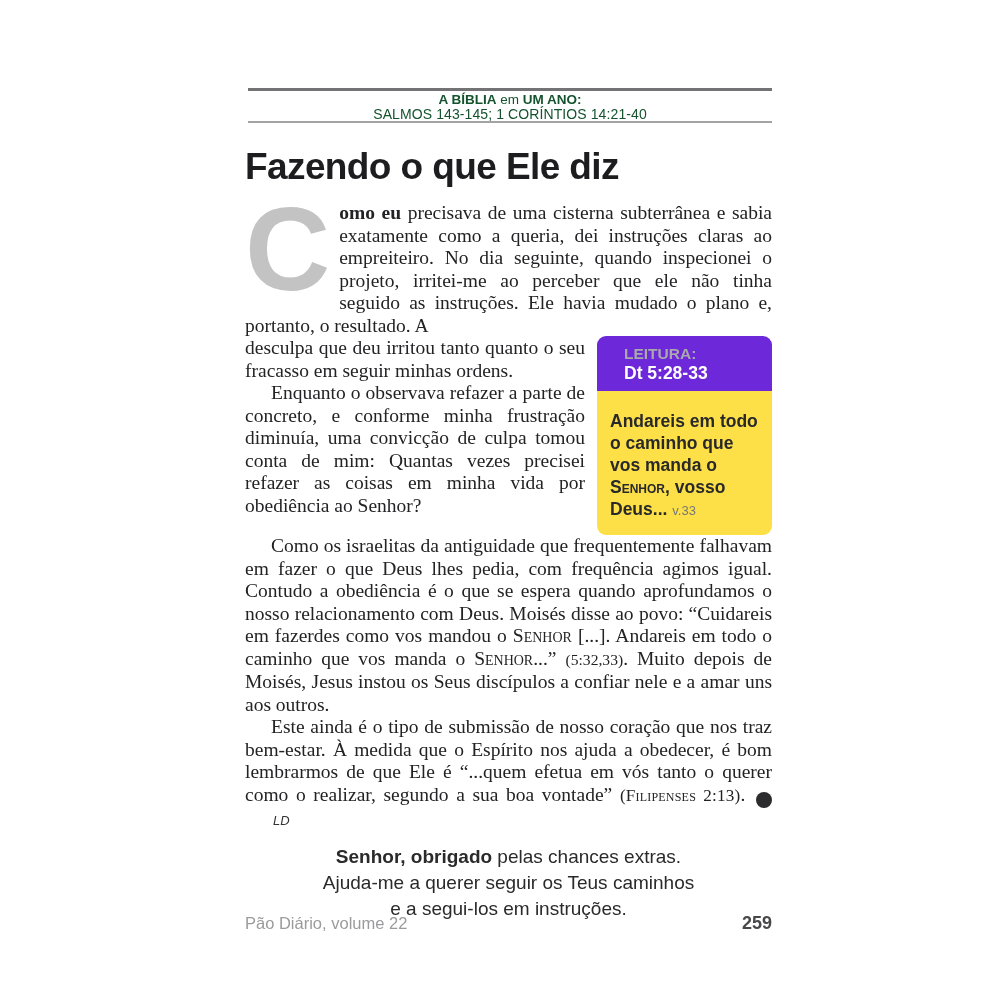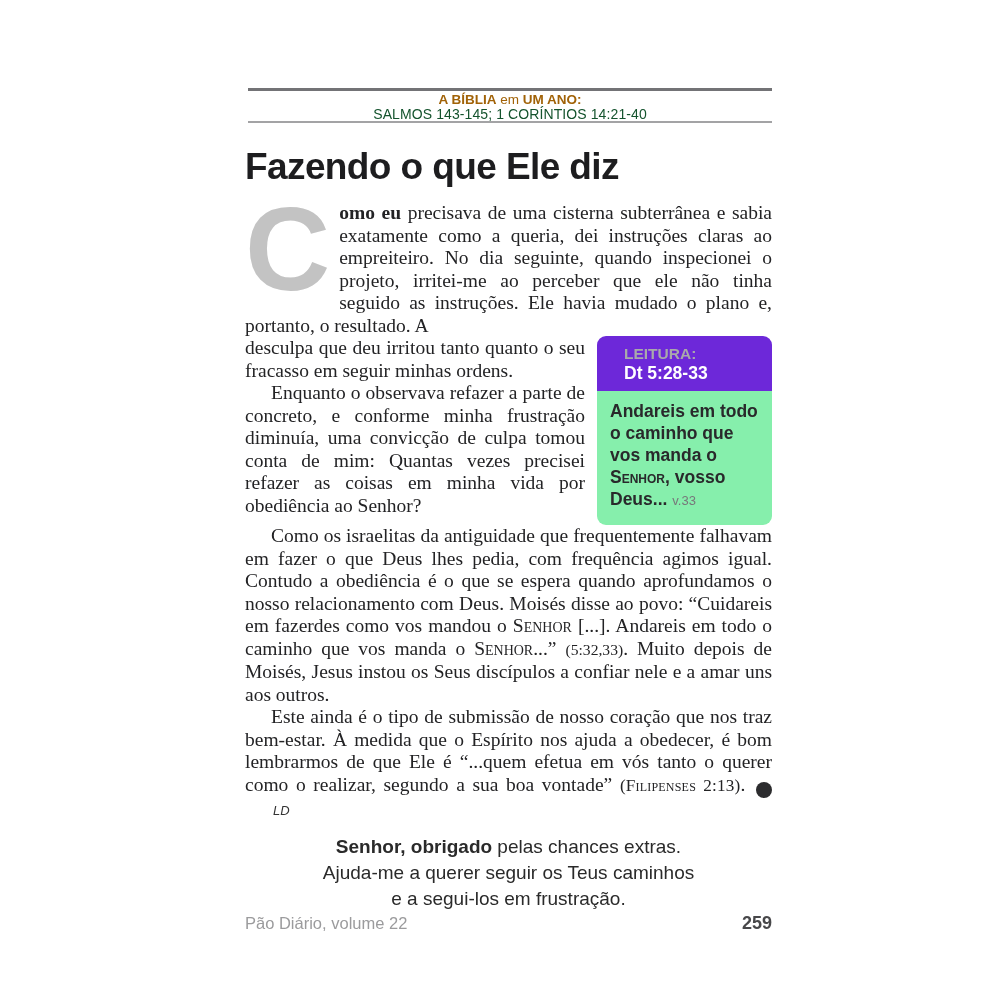--- a/index.html
+++ b/index.html
@@ -18,21 +18,21 @@
     display:flex;align-items:center;padding-left:13px;box-sizing:border-box;
     font-size:17px;
   }
   .date-banner .b{font-weight:bold;font-size:18px;}
   .date-rest{color:#e3e3e3;font-size:15px;letter-spacing:.5px;margin-left:4px;}
   .plan-box{
     flex:1;margin-left:3px;height:29px;
     border-top:3px solid #737376;border-bottom:2px solid #a3a3a5;
     text-align:center;padding-top:1px;
   }
-  .plan-line1{font-size:13.5px;color:#a16207;line-height:15px;}
+  .plan-line1{font-size:13.5px;color:#14532d;line-height:15px;}
   .plan-line2{font-size:14px;color:#14532d;line-height:15px;letter-spacing:.1px;}
 
   
   .page-title{
     margin:24px 0 15px 0;font-size:37px;font-weight:bold;color:#1d1d1f;
     letter-spacing:-0.6px;line-height:40px;
   }
 
   
   .article{
@@ -65,21 +65,21 @@
 
   
   .scripture-box{width:175px;margin-left:12px;margin-top:-1px;
     font-family:"Liberation Sans",sans-serif;text-align:left;}
   .scripture-box-header{
     background:#6d28d9;border-radius:9px 9px 0 0;padding:8px 27px 7px;
   }
   .sb-label{color:#a9a9ab;font-weight:bold;font-size:15.5px;line-height:19px;}
   .sb-ref{color:#ffffff;font-weight:bold;font-size:17.5px;line-height:21px;}
   .scripture-box-body{
-    background:#86efac;border-radius:0 0 9px 9px;padding:9px 13px 13px;
+    background:#fde047;border-radius:0 0 9px 9px;padding:19px 13px 13px;
     font-weight:bold;font-size:17.5px;line-height:22px;color:#29292b;
   }
   .verse-num{font-size:13px;color:#77777a;font-weight:normal;}
 
   
   .prayer{
     margin-top:12px;text-align:center;font-size:19px;line-height:26px;
     color:#2a2a2a;
   }
   .quote{
@@ -130,21 +130,21 @@
       </div>
     </div>
 
     <p class="p indent"><span>Como os israelitas da antiguidade que frequentemente falhavam em fazer o que Deus lhes pedia, com frequência agimos igual. Contudo a obediência é o que se espera quando aprofundamos o nosso relacionamento com Deus. Moisés disse ao povo: “Cuidareis em fazerdes como vos mandou o </span><span class="sc">Senhor</span><span> [...]. Andareis em todo o caminho que vos manda o </span><span class="sc">Senhor</span><span>...” </span><span class="ref">(5:32,33)</span><span>. Muito depois de Moisés, Jesus instou os Seus discípulos a confiar nele e a amar uns aos outros.</span></p>
     <p class="p indent"><span>Este ainda é o tipo de submissão de nosso coração que nos traz bem-estar. À medida que o Espírito nos ajuda a obedecer, é bom lembrarmos de que Ele é “...quem efetua em vós tanto o querer como o realizar, segundo a sua boa vontade” </span><span class="ref-sc">(Filipenses 2:13)</span><span>. </span><span class="inline-icon wheat-logo-icon"></span><span class="author">LD</span></p>
   </div>
 
   <div class="prayer">
     <div><span class="b">Senhor, obrigado</span><span> pelas chances extras.</span></div>
     <div><span>Ajuda-me a querer seguir os Teus caminhos</span></div>
-    <div><span>e a segui-los em frustração.</span></div>
+    <div><span>e a segui-los em instruções.</span></div>
   </div>
 
 
 </div>
 
 <div class="footer">
   <span class="footer-book">Pão Diário, volume 22</span>
   <span class="footer-page">259</span>
 </div>
 

